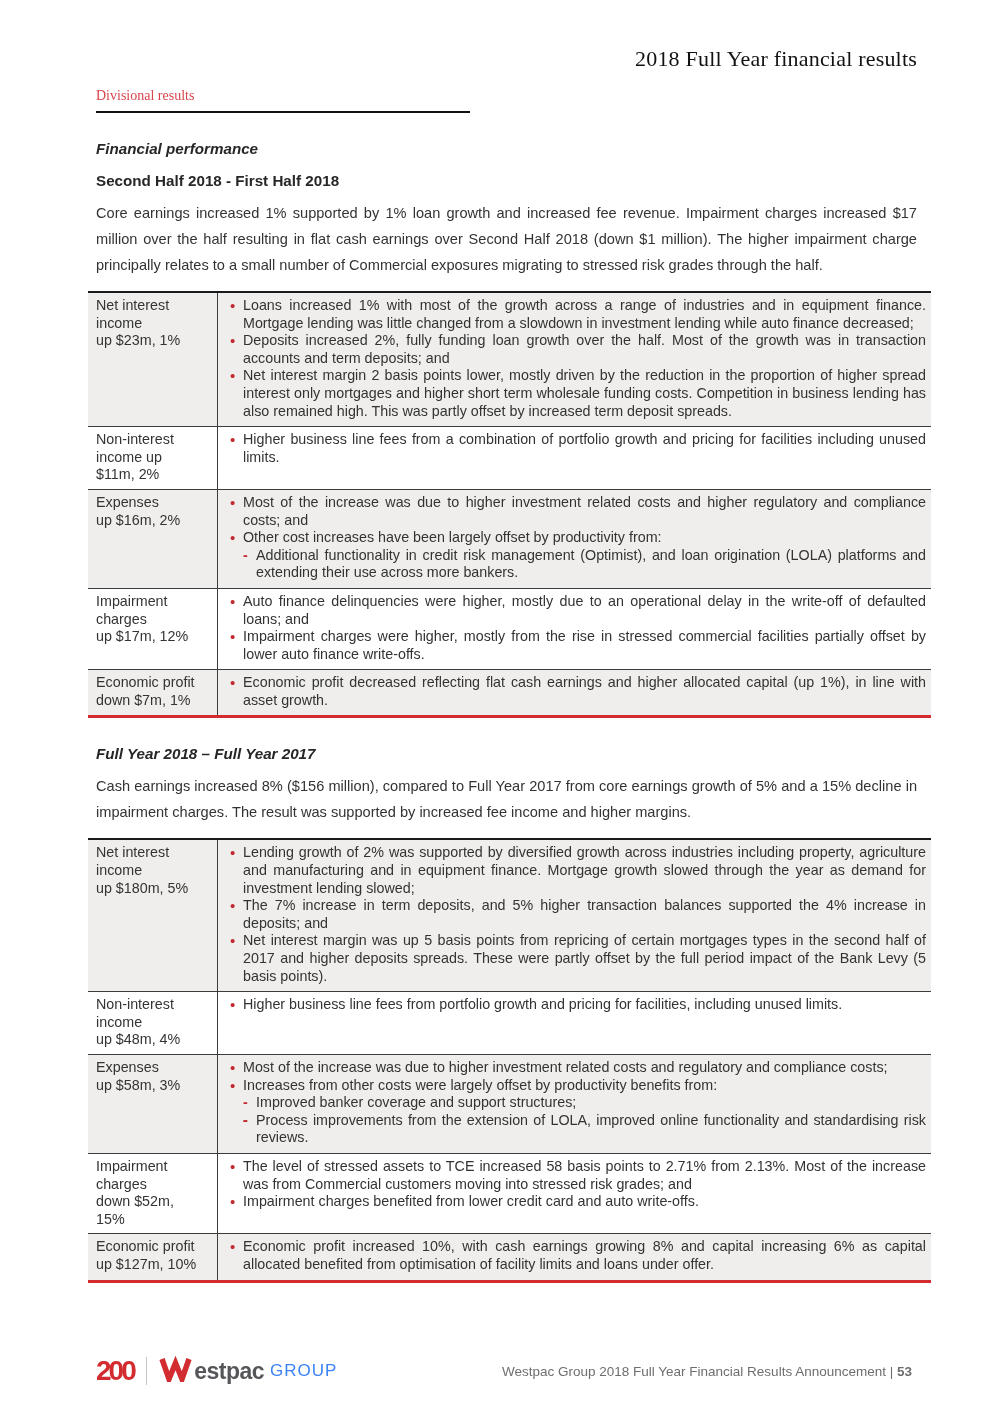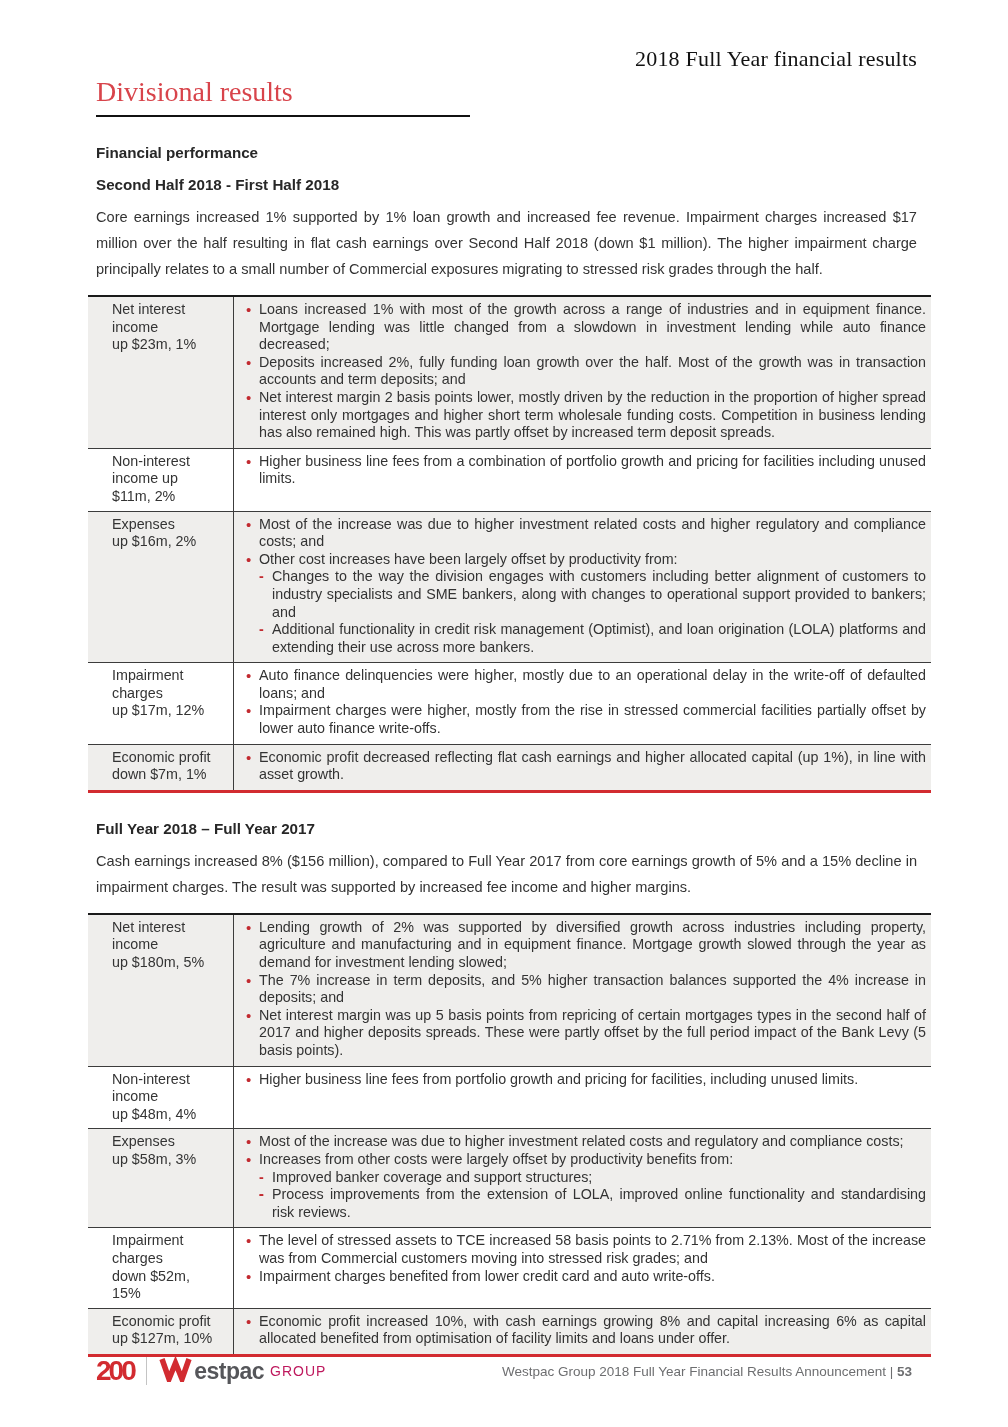--- a/index.html
+++ b/index.html
@@ -17,35 +17,35 @@
     width:1008px;height:1427px;position:relative;overflow:hidden;
     font-family:"Liberation Sans", sans-serif;color:var(--body);
   }
   .content{width:843px;margin-left:88px;padding-top:46px;}
   .pad{padding-left:8px;padding-right:14px;}
   .doc-title{
     font-family:"Liberation Serif", serif;font-size:22px;color:#121212;
     font-weight:400;letter-spacing:.2px;text-align:right;
   }
   .doc-subtitle{
-    font-family:"Liberation Serif", serif;font-size:28px;color:#d8444b;
-    margin-top:4px;font-weight:400;
+    font-family:"Liberation Serif", serif;font-size:14px;color:#d8444b;
+    margin-top:16px;font-weight:400;
   }
   .rule{width:374px;border-bottom:2.5px solid #111;margin-top:7px;margin-left:8px;}
   .h-bold{font-size:15.2px;font-weight:bold;color:#272727;}
-  .mt-lg{margin-top:27px;}
+  .mt-lg{margin-top:27px;font-style:italic;}
   .mt-md{margin-top:15px;}
   .para{
     margin-top:11px;font-size:14.6px;line-height:26px;text-align:justify;color:#333;
   }
   
   .vtable{
     margin-top:13px;border-top:2.5px solid #1a1a1a;border-bottom:3px solid var(--red);
   }
-  .trow{display:flex;border-bottom:1px solid var(--line);padding-left:16px;}
+  .trow{display:flex;border-bottom:1px solid var(--line);}
   .trow:last-child{border-bottom:none;}
   .trow.odd{background:var(--row-gray);}
   .tlabel{
     flex:0 0 130px;width:130px;border-right:1.5px solid var(--line);
     padding:4px 4px 5px 8px;font-size:14.3px;line-height:17.6px;
     white-space:pre-line;color:#343434;
   }
   .tcell{flex:1;padding:4px 5px 6px 11px;font-size:14.3px;line-height:17.6px;color:#333;}
   .li{position:relative;padding-left:14px;text-align:justify;}
   .li .mk{position:absolute;left:1px;top:0;color:var(--bullet-red);}
@@ -58,21 +58,21 @@
     display:flex;justify-content:space-between;align-items:center;
   }
   .logo{display:flex;align-items:center;}
   .l200{
     color:var(--red);font-size:28px;font-weight:700;letter-spacing:-3px;
     padding-right:12px;
   }
   .ldiv{width:1.5px;height:28px;background:#c4c4c4;margin-right:12px;}
   .lw{display:inline-block;margin-right:1px;}
   .lname{color:#55565a;font-size:23px;font-weight:bold;letter-spacing:-.5px;}
-  .lgroup{color:#be185d;font-size:14px;letter-spacing:1px;margin-left:6px;}
+  .lgroup{color:#3b82f6;font-size:17px;letter-spacing:1px;margin-left:6px;}
   .pagetext{font-size:13.5px;color:var(--footer-gray);}
   .pagetext b{font-weight:bold;}
 </style>
 </head>
 <body>
 
 <div class="content">
 
   <div class="pad doc-title">2018 Full Year financial results</div>
   <div class="pad doc-subtitle">Divisional results</div>
@@ -101,21 +101,20 @@
       <div class="tcell">
         <div class="li bullet"><span class="mk"></span><span>Higher business line fees from a combination of portfolio growth and pricing for facilities including unused limits.</span></div>
       </div>
     </div>
     <div class="trow odd">
       <div class="tlabel">Expenses
 up $16m, 2%</div>
       <div class="tcell">
         <div class="li bullet"><span class="mk"></span><span>Most of the increase was due to higher investment related costs and higher regulatory and compliance costs; and</span></div>
         <div class="li bullet"><span class="mk"></span><span>Other cost increases have been largely offset by productivity from:</span></div>
-        <div class="li dash"><span class="mk"></span><span>Changes to the way the division engages with customers including better alignment of customers to industry specialists and SME bankers, along with changes to operational support provided to bankers; and</span></div>
         <div class="li dash"><span class="mk"></span><span>Additional functionality in credit risk management (Optimist), and loan origination (LOLA) platforms and extending their use across more bankers.</span></div>
       </div>
     </div>
     <div class="trow">
       <div class="tlabel">Impairment
 charges
 up $17m, 12%</div>
       <div class="tcell">
         <div class="li bullet"><span class="mk"></span><span>Auto finance delinquencies were higher, mostly due to an operational delay in the write-off of defaulted loans; and</span></div>
         <div class="li bullet"><span class="mk"></span><span>Impairment charges were higher, mostly from the rise in stressed commercial facilities partially offset by lower auto finance write-offs.</span></div>

